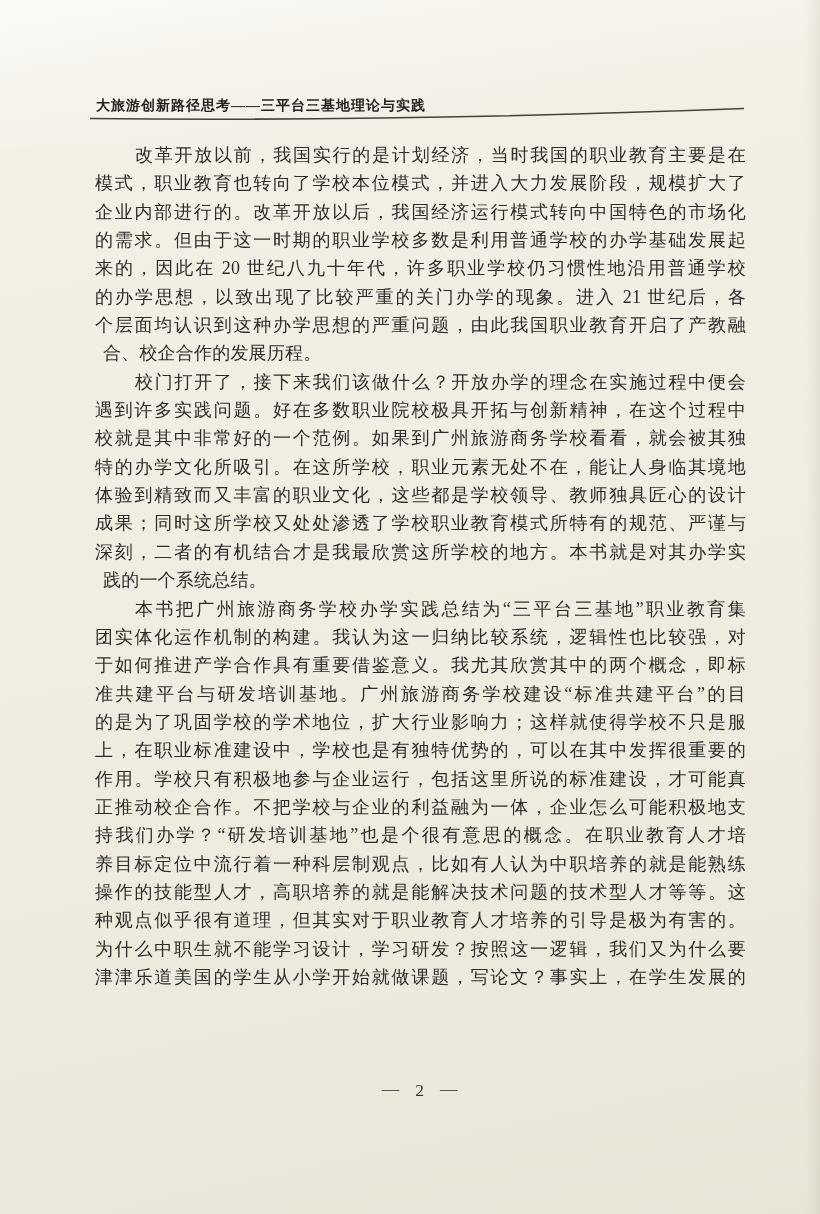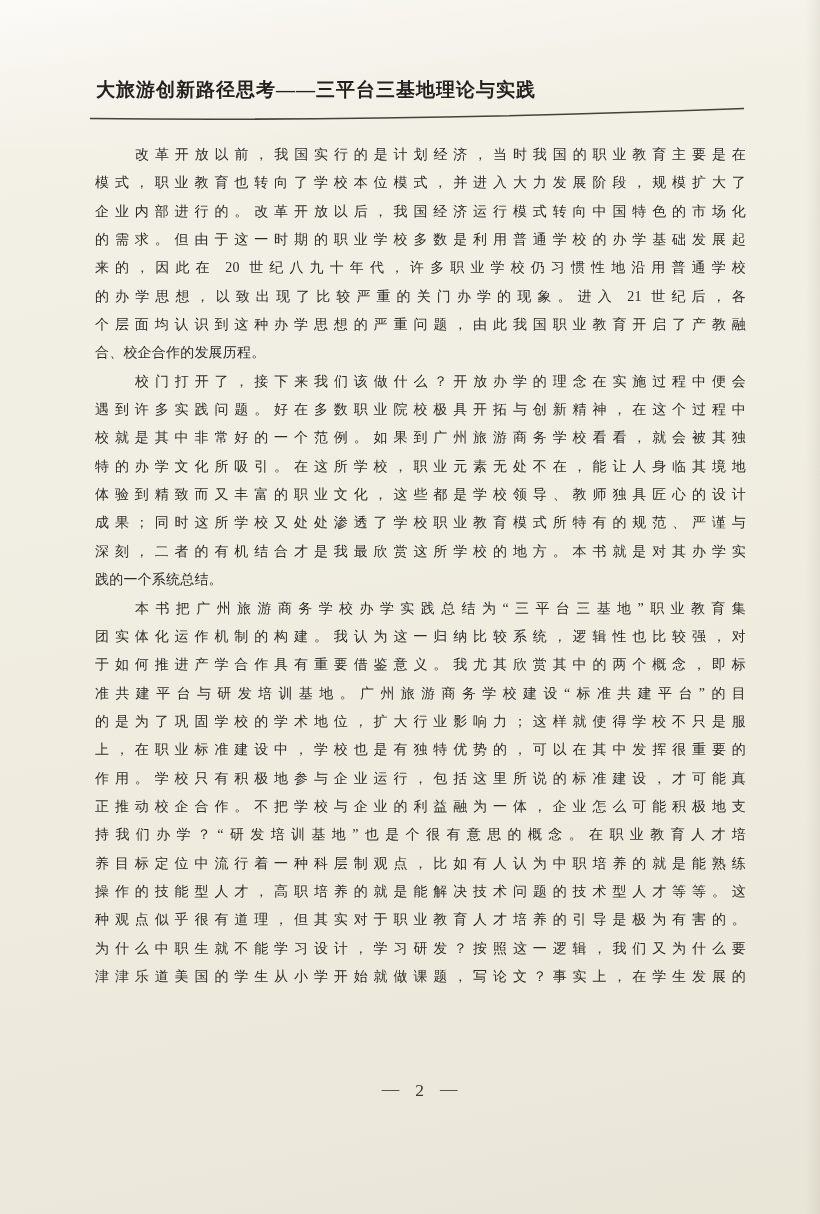--- a/index.html
+++ b/index.html
@@ -32,55 +32,57 @@
     background: linear-gradient(to right, rgba(120,110,90,0) 0%, rgba(120,110,90,0.10) 100%);
     pointer-events: none;
   }
   .running-header {
     position: absolute;
     left: 96px;
     top: 77px;
     width: 660px;
   }
   .running-header-title {
-    font-size: 19px;
+    font-size: 14px;
     font-weight: bold;
     letter-spacing: 1px;
     color: #242220;
     white-space: nowrap;
+    margin-top: 20px;
   }
   .header-rule {
     position: absolute;
     left: 88px;
     top: 104px;
     width: 660px;
     height: 18px;
   }
   .page-body {
     position: absolute;
     left: 95px;
     top: 141px;
     width: 651px;
   }
   .bodyline {
-    font-size: 14px;
+    font-size: 18px;
     line-height: 28.35px;
     height: 28.35px;
     color: #2e2c29;
     text-align: justify;
     text-align-last: justify;
     text-justify: inter-character;
     white-space: nowrap;
     letter-spacing: 0.2px;
   }
   .bodyline.first {
     padding-left: 40px;
   }
   .bodyline.para-end {
     text-align-last: left;
+    margin-left: 8px;
   }
   .page-footer {
     position: absolute;
     left: 95px;
     top: 1080px;
     width: 651px;
     text-align: center;
     font-size: 17.5px;
     color: #3a3833;
     letter-spacing: 2px;

